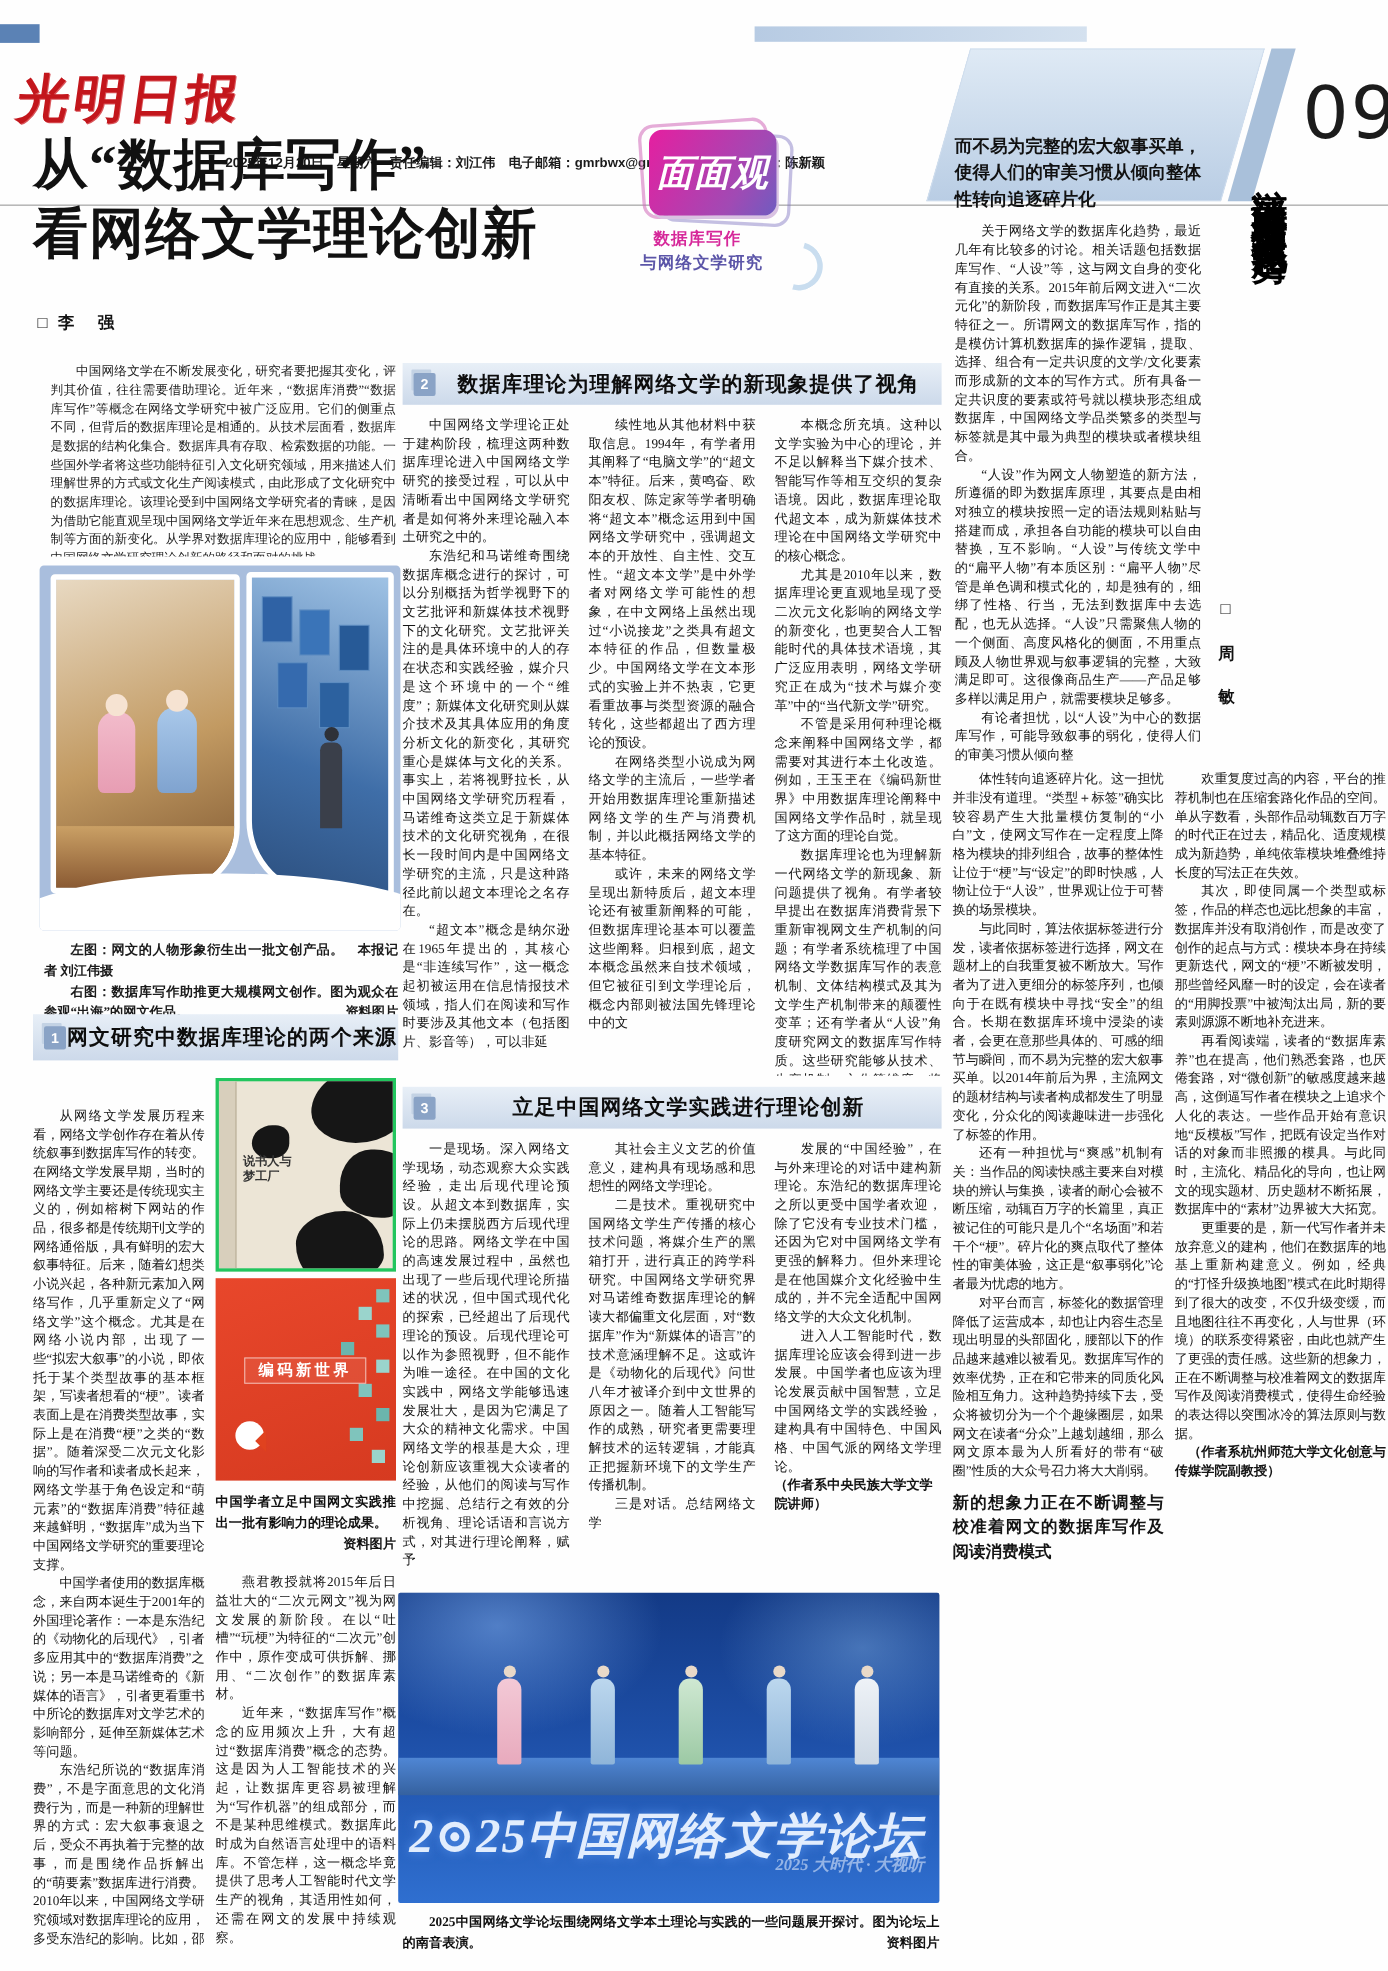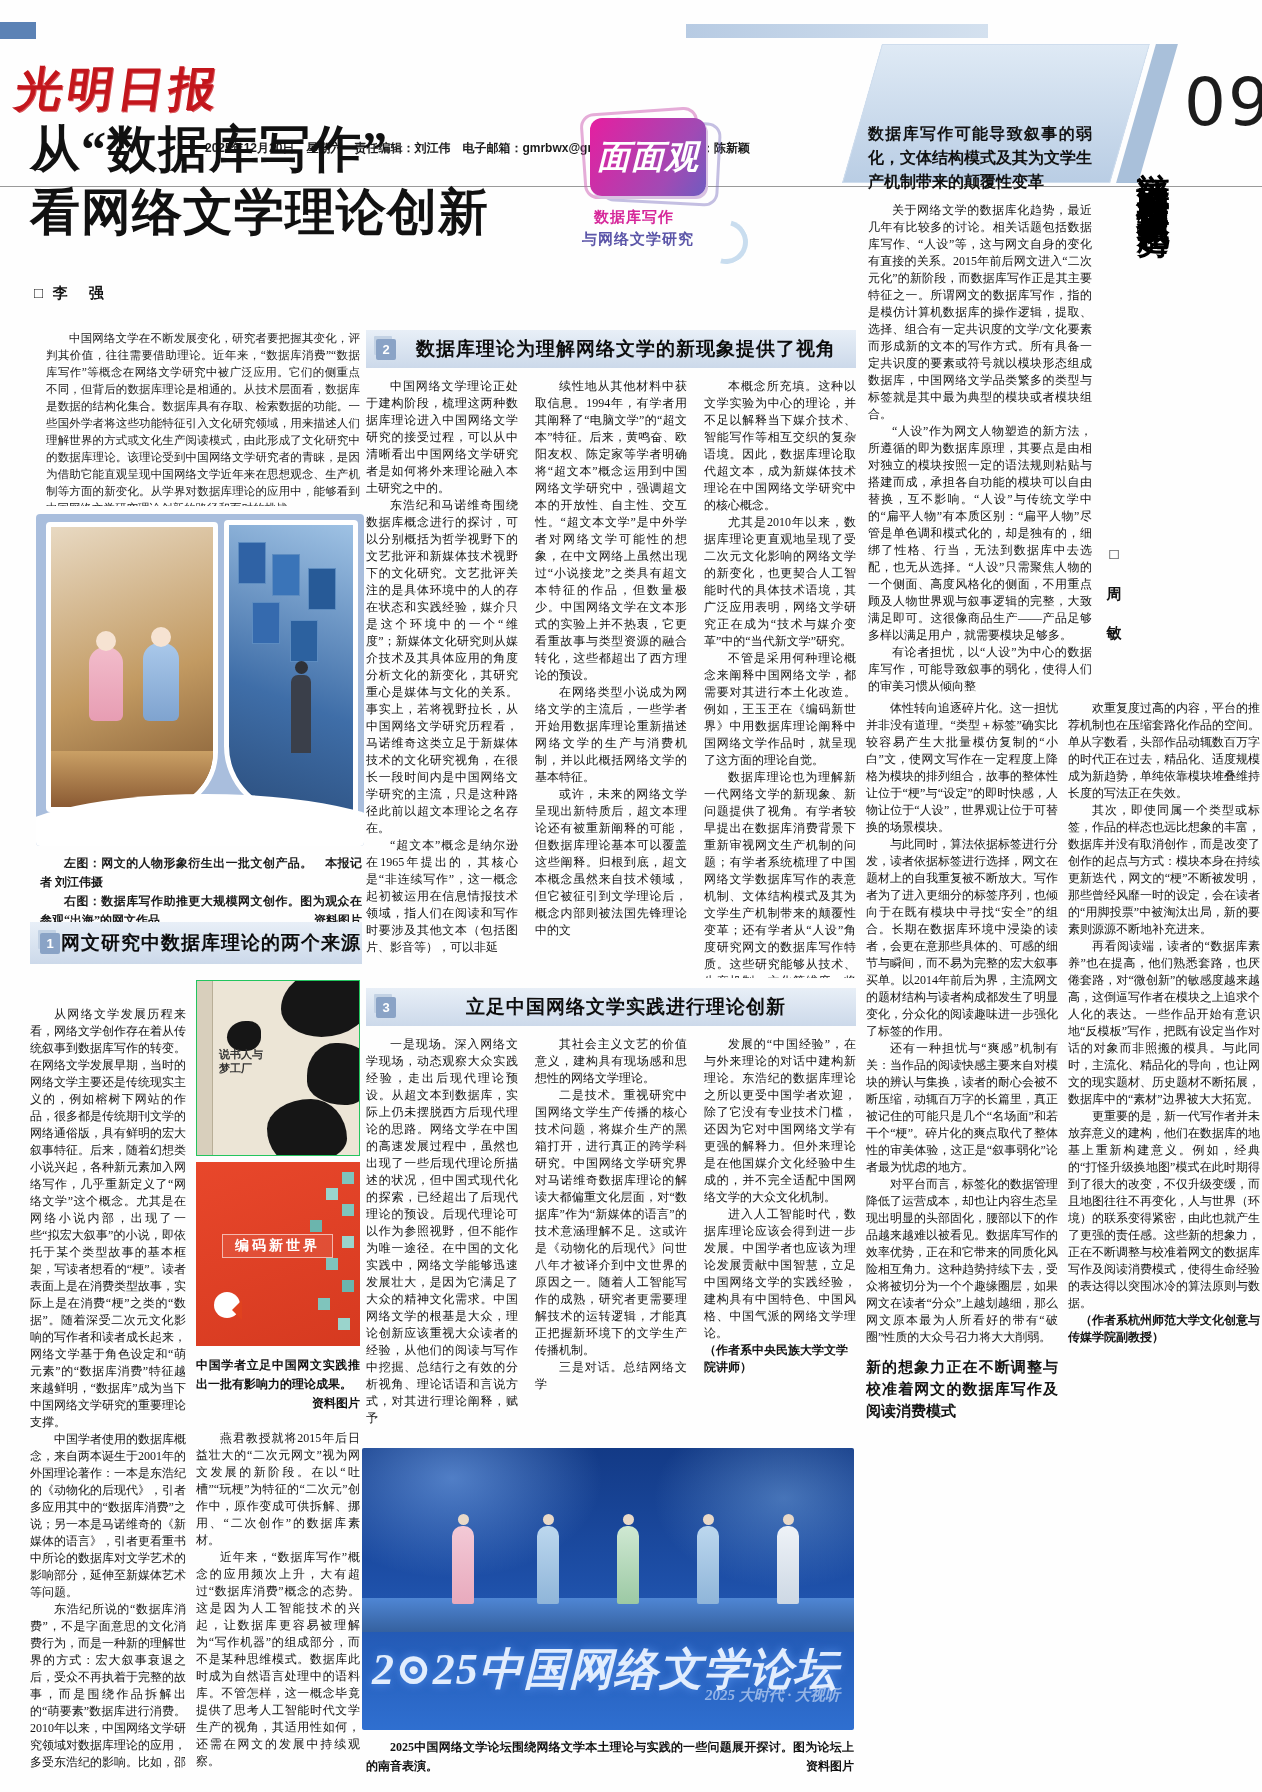--- a/index.html
+++ b/index.html
@@ -66,21 +66,21 @@
   
   .col { font-size:12px; line-height:17px; text-align:justify; color:#141414; overflow:hidden; }
   .col p { text-indent:2em; }
   .s1c1 { left:30px; top:1006px; width:156px; height:808px; }
   .s1c2 { left:196px; top:1430px; width:164px; height:358px; }
   .s2c  { top:378px; height:600px; width:152px; }
   .s3c  { top:1036px; height:404px; width:152px; }
   .cx1 { left:366px; } .cx2 { left:535px; } .cx3 { left:704px; }
 
   
-  .book1 { left:196px; top:980px; width:164px; height:176px; background:#ece5d6; border:1px solid #22c55e; overflow:hidden; }
+  .book1 { left:196px; top:980px; width:164px; height:176px; background:#ece5d6; border:3px solid #22c55e; overflow:hidden; }
   .book1 .spine { position:absolute; left:0; top:0; width:16px; height:100%; background:#d8cfbc; border-right:1px solid #b8ae97; }
   .blob { position:absolute; background:#161616; }
   .b1 { left:84px; top:-14px; width:90px; height:70px; border-radius:62% 38% 55% 45%/60% 45% 55% 40%; }
   .b2 { left:110px; top:62px; width:66px; height:62px; border-radius:45% 55% 40% 60%/55% 45% 60% 40%; }
   .b3 { left:70px; top:118px; width:80px; height:66px; border-radius:55% 45% 62% 38%/45% 60% 40% 55%; }
   .b4 { left:30px; top:40px; width:34px; height:30px; border-radius:60% 40% 50% 50%; }
   .book1 .title { position:absolute; left:22px; top:66px; width:44px; font-size:11px; font-weight:700; color:#333; line-height:14px; }
   .book2 { left:196px; top:1162px; width:164px; height:184px; background:linear-gradient(160deg,#e8472b,#d63a20); overflow:hidden; }
   .px { position:absolute; width:12px; height:12px; background:#7fc4bc; }
   .book2 .title { position:absolute; left:26px; top:72px; background:rgba(255,255,255,.08); color:#fff; font-size:14px; font-weight:900; letter-spacing:3px; padding:2px 12px; border:1px solid rgba(255,255,255,.6); }
@@ -261,21 +261,21 @@
     <div class="perf" style="left:255px; background:linear-gradient(#cfe8d2,#9cc9a4);"></div>
     <div class="perf" style="left:335px; background:linear-gradient(#bcd7ee,#8fb5d9);"></div>
     <div class="perf" style="left:415px; background:linear-gradient(#eef2f7,#cdd8e4);"></div>
     <div class="bbanner">2⊙25中国网络文学论坛</div>
     <div class="becho">2025 大时代 · 大视听</div>
   </div>
   <div class="abs bcap">
     <p><span>2025中国网络文学论坛围绕网络文学本土理论与实践的一些问题展开探讨。图为论坛上的南音表演。</span><span class="credit-r">资料图片</span></p>
   </div>
 
-  <div class="abs r-lead">数据库写作可能导致叙事的弱化，文体结构模式及其为文学生产机制带来的颠覆性变革</div>
+  <div class="abs r-lead">而不易为完整的宏大叙事买单，使得人们的审美习惯从倾向整体性转向追逐碎片化</div>
   <div class="abs col r-top">
       <p>关于网络文学的数据库化趋势，最近几年有比较多的讨论。相关话题包括数据库写作、“人设”等，这与网文自身的变化有直接的关系。2015年前后网文进入“二次元化”的新阶段，而数据库写作正是其主要特征之一。所谓网文的数据库写作，指的是模仿计算机数据库的操作逻辑，提取、选择、组合有一定共识度的文学/文化要素而形成新的文本的写作方式。所有具备一定共识度的要素或符号就以模块形态组成数据库，中国网络文学品类繁多的类型与标签就是其中最为典型的模块或者模块组合。</p>
       <p>“人设”作为网文人物塑造的新方法，所遵循的即为数据库原理，其要点是由相对独立的模块按照一定的语法规则粘贴与搭建而成，承担各自功能的模块可以自由替换，互不影响。“人设”与传统文学中的“扁平人物”有本质区别：“扁平人物”尽管是单色调和模式化的，却是独有的，细绑了性格、行当，无法到数据库中去选配，也无从选择。“人设”只需聚焦人物的一个侧面、高度风格化的侧面，不用重点顾及人物世界观与叙事逻辑的完整，大致满足即可。这很像商品生产——产品足够多样以满足用户，就需要模块足够多。</p>
       <p>有论者担忧，以“人设”为中心的数据库写作，可能导致叙事的弱化，使得人们的审美习惯从倾向整</p>
     </div>
   <div class="abs r-author">□周　敏</div>
   <div class="abs r-title">辩证看待网文创作数据库化趋势</div>
   <div class="abs col r-c1">
     <div>
         <p>体性转向追逐碎片化。这一担忧并非没有道理。“类型＋标签”确实比较容易产生大批量模仿复制的“小白”文，使网文写作在一定程度上降格为模块的排列组合，故事的整体性让位于“梗”与“设定”的即时快感，人物让位于“人设”，世界观让位于可替换的场景模块。</p>

